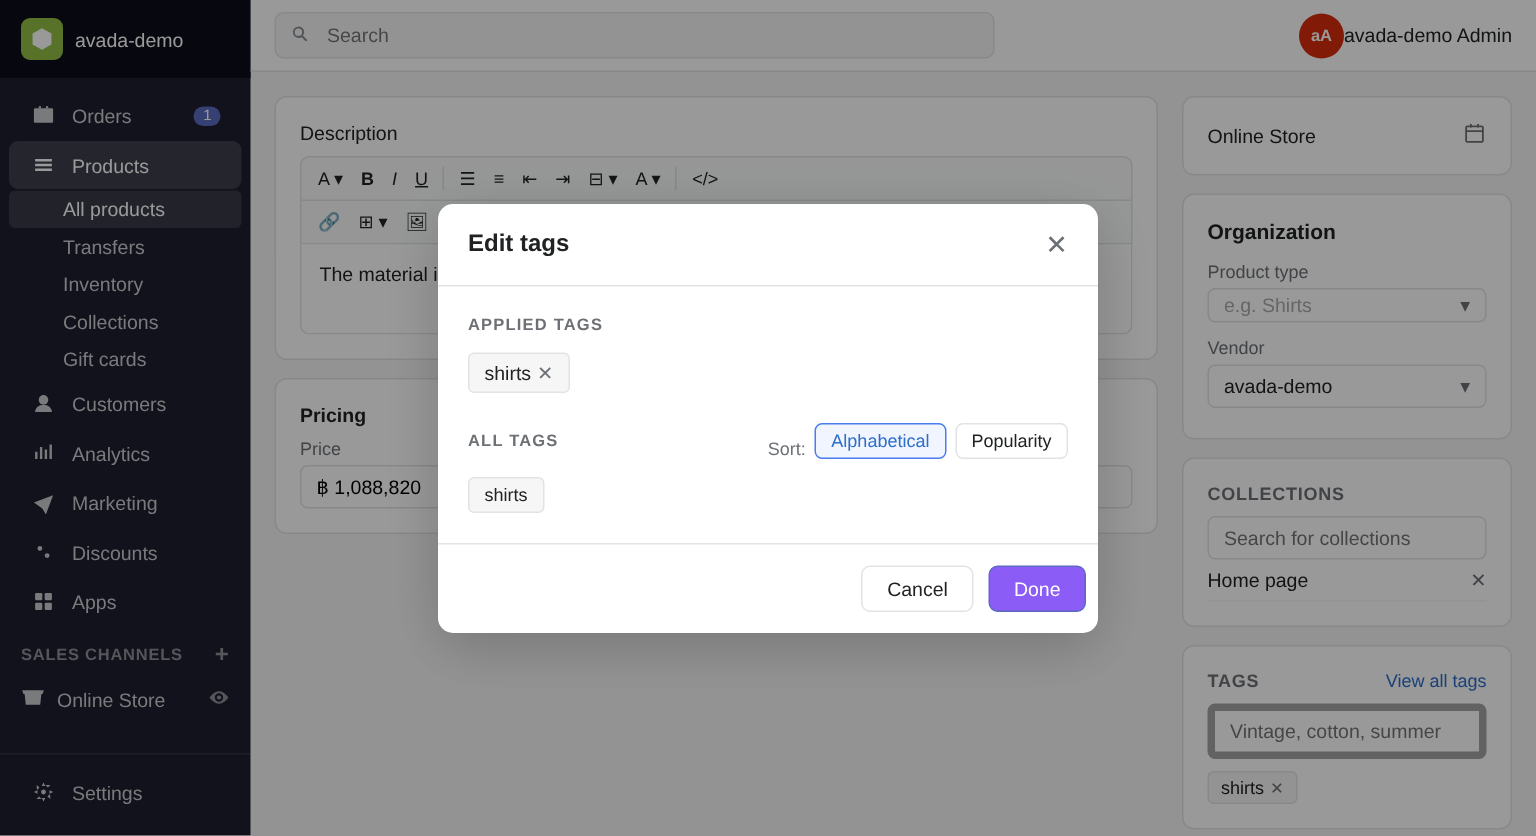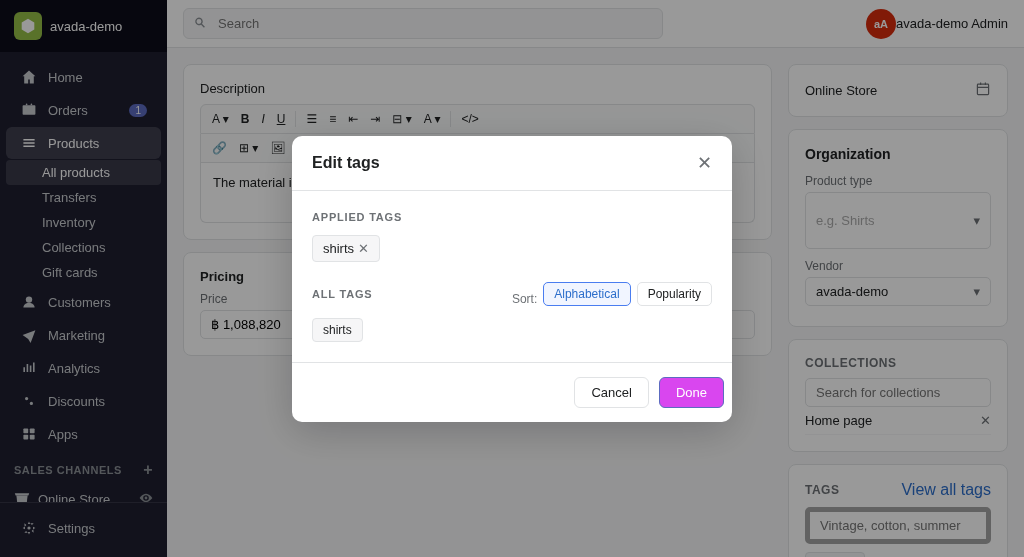--- a/index.html
+++ b/index.html
@@ -48,21 +48,21 @@
     .toolbar-separator { width: 1px; height: 16px; background: #e1e3e5; margin: 0 3px; }
     .editor-area { border: 1px solid #e1e3e5; border-top: none; border-radius: 0 0 6px 6px; padding: 12px; min-height: 60px; font-size: 13px; color: #202223; background: #fff; }
 
     
     .card-title { font-size: 14px; font-weight: 600; color: #202223; margin-bottom: 12px; }
     .field-label { font-size: 12px; color: #6d7175; margin-bottom: 4px; }
     .collections-search { border: 1px solid #e1e3e5; border-radius: 5px; padding: 6px 10px; width: 100%; font-size: 13px; }
     .collection-tag { display: flex; align-items: center; justify-content: space-between; padding: 6px 0; font-size: 13px; color: #202223; border-bottom: 1px solid #f6f6f7; }
     .tags-header { display: flex; align-items: center; justify-content: space-between; margin-bottom: 8px; }
     .tags-section-label { font-size: 12px; font-weight: 600; color: #6d7175; text-transform: uppercase; letter-spacing: 0.5px; }
-    .view-all-tags { font-size: 16px; color: #2c6ecb; cursor: pointer; text-decoration: none; }
+    .view-all-tags { font-size: 12px; color: #2c6ecb; cursor: pointer; text-decoration: none; }
     .tags-input { width: 100%; border: 5px solid #a3a3a3; border-radius: 5px; padding: 6px 10px; font-size: 13px; margin-bottom: 8px; }
     .tag-chip { display: inline-flex; align-items: center; gap: 4px; background: #f6f6f7; border: 1px solid #e1e3e5; border-radius: 4px; padding: 3px 8px; font-size: 12px; color: #202223; }
     .tag-chip-x { cursor: pointer; color: #6d7175; font-size: 11px; }
 
     
     .pricing-grid { display: grid; grid-template-columns: 1fr 1fr; gap: 12px; }
     .price-field { }
     .price-input { width: 100%; border: 1px solid #e1e3e5; border-radius: 5px; padding: 6px 10px; font-size: 13px; }
     .pricing-label { font-size: 13px; font-weight: 600; margin-bottom: 8px; }
 
@@ -78,47 +78,39 @@
     .all-tags-header { display: flex; align-items: center; justify-content: space-between; margin-bottom: 12px; }
     .all-tags-label { font-size: 11px; font-weight: 700; color: #6d7175; letter-spacing: 0.8px; text-transform: uppercase; }
     .sort-group { display: flex; align-items: flex-end; gap: 6px; font-size: 13px; color: #6d7175; }
     .sort-label { font-size: 12px; color: #6d7175; }
     .sort-btn { border: 1px solid #e1e3e5; background: #fff; border-radius: 5px; padding: 4px 10px; font-size: 12px; cursor: pointer; color: #202223; }
     .sort-btn.active { background: #f1f5ff; border-color: #4a7df0; color: #2c6ecb; }
     .all-tags-list { display: flex; flex-wrap: wrap; gap: 6px; }
     .all-tag-chip { background: #f6f6f7; border: 1px solid #e1e3e5; border-radius: 4px; padding: 4px 10px; font-size: 12px; color: #202223; cursor: pointer; }
     .modal-footer { display: flex; align-items: center; justify-content: flex-end; gap: 10px; padding: 14px 8px; border-top: 1px solid #e1e3e5; }
     .btn-cancel { background: #fff; border: 1px solid #e1e3e5; border-radius: 6px; padding: 7px 16px; font-size: 13px; cursor: pointer; color: #202223; }
-    .btn-done { background: #d946ef; border: 1px solid #5c6bc0; border-radius: 6px; padding: 7px 16px; font-size: 13px; cursor: pointer; color: #fff; }
+    .btn-done { background: #8b5cf6; border: 1px solid #5c6bc0; border-radius: 6px; padding: 7px 16px; font-size: 13px; cursor: pointer; color: #fff; }
 
     .online-store-header { display: flex; align-items: center; justify-content: space-between; }
     .calendar-icon-wrap { color: #6d7175; cursor: pointer; }
   </style>
 </head>
 <body>
 
 <div class="sidebar">
   <div class="sidebar-header">
     <div class="sidebar-logo">
       <svg width="18" height="18" viewBox="0 0 20 20" fill="white">
           <path d="M10 2L3 6v8l7 4 7-4V6L10 2z"></path>
         </svg>
     </div>
     <span class="sidebar-store-name">avada-demo</span>
   </div>
   <div class="sidebar-nav">
 
-    <div class="sidebar-item">
-      <span class="icon">
-        <svg width="16" height="16" viewBox="0 0 20 20" fill="currentColor">
-            <path d="M10 2L2 9h2v9h5v-5h2v5h5V9h2L10 2z"></path>
-          </svg>
-      </span>
-      <span>Home</span>
-    </div>
 
     <div class="sidebar-item">
       <span class="icon">
         <svg width="16" height="16" viewBox="0 0 20 20" fill="currentColor">
             <rect x="2" y="4" width="16" height="12" rx="1"></rect>
             <path d="M6 4V3a1 1 0 012 0v1m4 0V3a1 1 0 012 0v1"></path>
           </svg>
       </span>
       <span>Orders</span>
       <span class="sidebar-orders-badge">1</span>
@@ -146,33 +138,33 @@
             <circle cx="10" cy="7" r="4"></circle>
             <path d="M3 17c0-3.314 3.134-6 7-6s7 2.686 7 6"></path>
           </svg>
       </span>
       <span>Customers</span>
     </div>
 
     <div class="sidebar-item">
       <span class="icon">
         <svg width="16" height="16" viewBox="0 0 20 20" fill="currentColor">
+            <path d="M3 15h2V9H3zm4 0h2V5H7zm4 0h2V7h-2zm4 0h2V3h-2z"></path>
+          </svg>
+      </span>
+      <span>Analytics</span>
+    </div>
+
+    <div class="sidebar-item">
+      <span class="icon">
+        <svg width="16" height="16" viewBox="0 0 20 20" fill="currentColor">
             <path d="M2 10l16-6-6 16-3-5z"></path>
           </svg>
       </span>
       <span>Marketing</span>
-    </div>
-
-    <div class="sidebar-item">
-      <span class="icon">
-        <svg width="16" height="16" viewBox="0 0 20 20" fill="currentColor">
-            <path d="M3 15h2V9H3zm4 0h2V5H7zm4 0h2V7h-2zm4 0h2V3h-2z"></path>
-          </svg>
-      </span>
-      <span>Analytics</span>
     </div>
 
     <div class="sidebar-item">
       <span class="icon">
         <svg width="16" height="16" viewBox="0 0 20 20" fill="currentColor">
             <circle cx="7" cy="7" r="2"></circle>
             <circle cx="13" cy="13" r="2"></circle>
             <path d="M5 15L15 5"></path>
           </svg>
       </span>
@@ -305,21 +297,21 @@
                 <rect x="3" y="4" width="14" height="13" rx="1" stroke="#6d7175" stroke-width="1.5" fill="none"></rect>
                 <path d="M7 2v3m6-3v3M3 8h14" stroke="#6d7175" stroke-width="1.5"></path>
               </svg>
           </span>
         </div>
       </div>
 
       <div class="card">
         <div class="card-title">Organization</div>
         <div class="field-label">Product type</div>
-        <div style="display:flex;align-items:center;border:1px solid #e1e3e5;border-radius:5px;padding:20px 10px;margin-bottom:10px;">
+        <div style="display:flex;align-items:center;border:1px solid #e1e3e5;border-radius:5px;padding:3px 10px;margin-bottom:10px;">
           <span style="flex:1;color:#aaa;font-size:13px;">e.g. Shirts</span>
           <span style="color:#6d7175;">▾</span>
         </div>
         <div class="field-label">Vendor</div>
         <div style="display:flex;align-items:center;border:1px solid #e1e3e5;border-radius:5px;padding:6px 10px;margin-bottom:4px;">
           <span style="flex:1;font-size:13px;">avada-demo</span>
           <span style="color:#6d7175;">▾</span>
         </div>
       </div>
 

